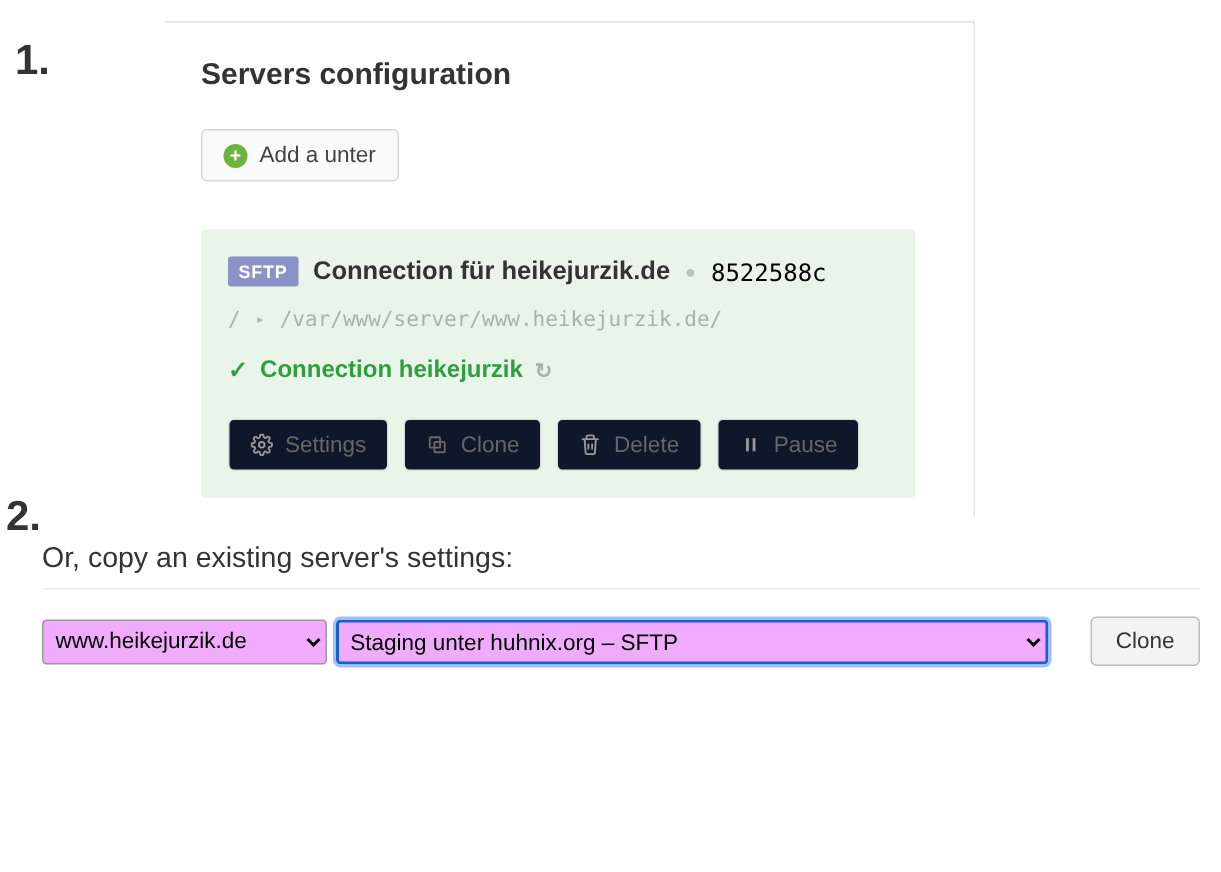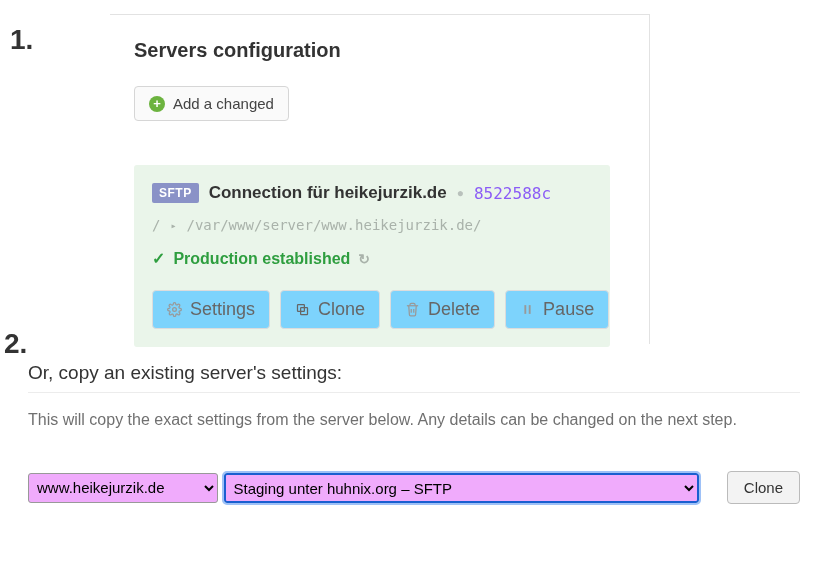--- a/index.html
+++ b/index.html
@@ -46,61 +46,61 @@
     cursor: pointer;
     color: #444;
   }
   .plus-circle {
     width: 16px; height: 16px; border-radius: 50%;
     background: #6cb33f; color: #fff;
     display: inline-flex; align-items: center; justify-content: center;
     font-size: 13px; font-weight: 700; line-height: 1;
   }
   .server-card {
-    margin-top: 44px;
+    margin-top: 32px;
     background: #eaf5ea;
     border-radius: 3px;
     padding: 18px 18px 18px 18px;
     width: 476px;
   }
   .card-header {
     display: flex; align-items: center; gap: 10px; flex-wrap: wrap;
   }
   .badge {
     background: #8a92c7;
     color: #fff;
     font-size: 12px;
     font-weight: 700;
     padding: 3px 7px;
     border-radius: 2px;
     letter-spacing: 0.5px;
   }
   .server-name { font-size: 17px; font-weight: 700; }
   .dot { color: #b9c1bc; font-size: 12px; }
-  .hash { color: #8b5cf6; font-family: "Menlo", monospace; font-size: 16px; }
+  .hash { color: #000000; font-family: "Menlo", monospace; font-size: 16px; }
   .path-row {
     margin-top: 14px;
     color: #a9b2aa;
     font-family: "Menlo", monospace;
     font-size: 14px;
     display: flex; align-items: center; gap: 10px;
   }
   .path-sep { color:#a9b2aa; font-size:10px; }
   .status-row {
     margin-top: 16px;
     display: flex; align-items: center; gap: 8px;
     color: #2e9e3f; font-weight: 600; font-size: 16px;
   }
   .check { color:#2e9e3f; font-weight:700; }
   .refresh { color:#a9b2aa; font-size:14px; cursor:pointer; }
   .btn-row { display:flex; gap:10px; margin-top:22px; }
   .sbtn {
     display:inline-flex; align-items:center; gap:8px;
-    background:#7dd3fc; border:1px solid #dcdcdc; border-radius:4px;
-    padding: 8px 14px; font-size:18px; color:#666; cursor:pointer;
+    background:#0f172a; border:1px solid #dcdcdc; border-radius:4px;
+    padding: 8px 14px; font-size:15px; color:#666; cursor:pointer;
   }
   .sbtn svg { width:15px; height:15px; }
 
   .panel2 {
     position: absolute;
     top: 362px;
     left: 28px;
     right: 14px;
   }
   .panel2 h3 { font-size: 19px; font-weight:400; margin-bottom: 6px; }
@@ -122,38 +122,38 @@
 </head>
 <body>
 
 <div class="step-num step1">1.</div>
 <div class="step-num step2">2.</div>
 
 <div class="panel1">
   <h2>Servers configuration</h2>
   <button class="add-btn">
     <span class="plus-circle">+</span>
-    <span>Add a changed</span>
+    <span>Add a unter</span>
   </button>
 
   <div class="server-card">
     <div class="card-header">
       <span class="badge">SFTP</span>
       <span class="server-name">Connection für heikejurzik.de</span>
       <span class="dot">●</span>
       <span class="hash">8522588c</span>
     </div>
     <div class="path-row">
       <span>/</span>
       <span class="path-sep">▸</span>
       <span>/var/www/server/www.heikejurzik.de/</span>
     </div>
     <div class="status-row">
       <span class="check">✓</span>
-      <span>Production established</span>
+      <span>Connection heikejurzik</span>
       <span class="refresh">↻</span>
     </div>
     <div class="btn-row">
       <button class="sbtn">
         <svg viewBox="0 0 24 24" fill="none" stroke="#999" stroke-width="2">
             <circle cx="12" cy="12" r="3"></circle>
             <path d="M19.4 15a1.7 1.7 0 0 0 .3 1.8l.1.1a2 2 0 1 1-2.8 2.8l-.1-.1a1.7 1.7 0 0 0-1.8-.3 1.7 1.7 0 0 0-1 1.5V21a2 2 0 1 1-4 0v-.1a1.7 1.7 0 0 0-1-1.5 1.7 1.7 0 0 0-1.8.3l-.1.1a2 2 0 1 1-2.8-2.8l.1-.1a1.7 1.7 0 0 0 .3-1.8 1.7 1.7 0 0 0-1.5-1H3a2 2 0 1 1 0-4h.1a1.7 1.7 0 0 0 1.5-1 1.7 1.7 0 0 0-.3-1.8l-.1-.1a2 2 0 1 1 2.8-2.8l.1.1a1.7 1.7 0 0 0 1.8.3H9a1.7 1.7 0 0 0 1-1.5V3a2 2 0 1 1 4 0v.1a1.7 1.7 0 0 0 1 1.5 1.7 1.7 0 0 0 1.8-.3l.1-.1a2 2 0 1 1 2.8 2.8l-.1.1a1.7 1.7 0 0 0-.3 1.8V9a1.7 1.7 0 0 0 1.5 1H21a2 2 0 1 1 0 4h-.1a1.7 1.7 0 0 0-1.5 1z"></path>
           </svg>
         <span>Settings</span>
       </button>
@@ -181,21 +181,20 @@
           </svg>
         <span>Pause</span>
       </button>
     </div>
   </div>
 </div>
 
 <div class="panel2">
   <h3>Or, copy an existing server's settings:</h3>
   <div class="hr"></div>
-  <div class="desc">This will copy the exact settings from the server below. Any details can be changed on the next step.</div>
   <div class="form-row">
     <select class="sel-repo">
       <option>www.heikejurzik.de</option>
     </select>
     <select class="sel-server">
       <option>Staging unter huhnix.org – SFTP</option>
     </select>
     <button class="clone-btn">Clone</button>
   </div>
 </div>

